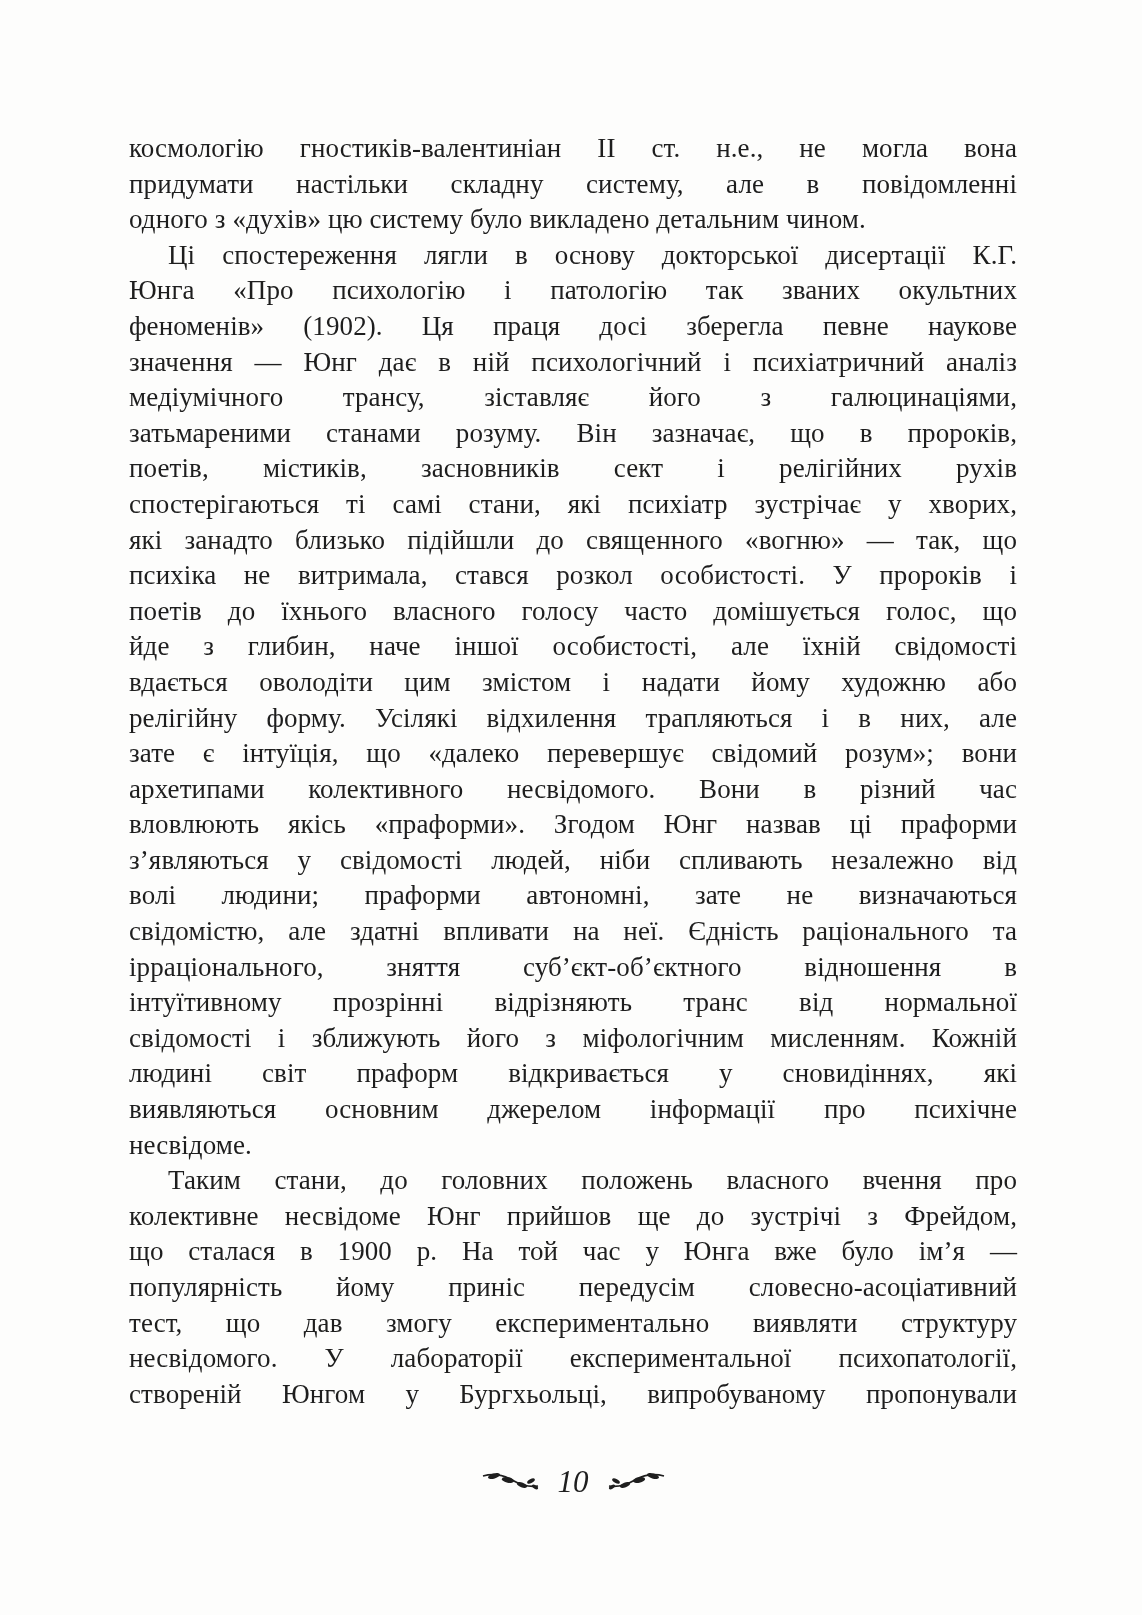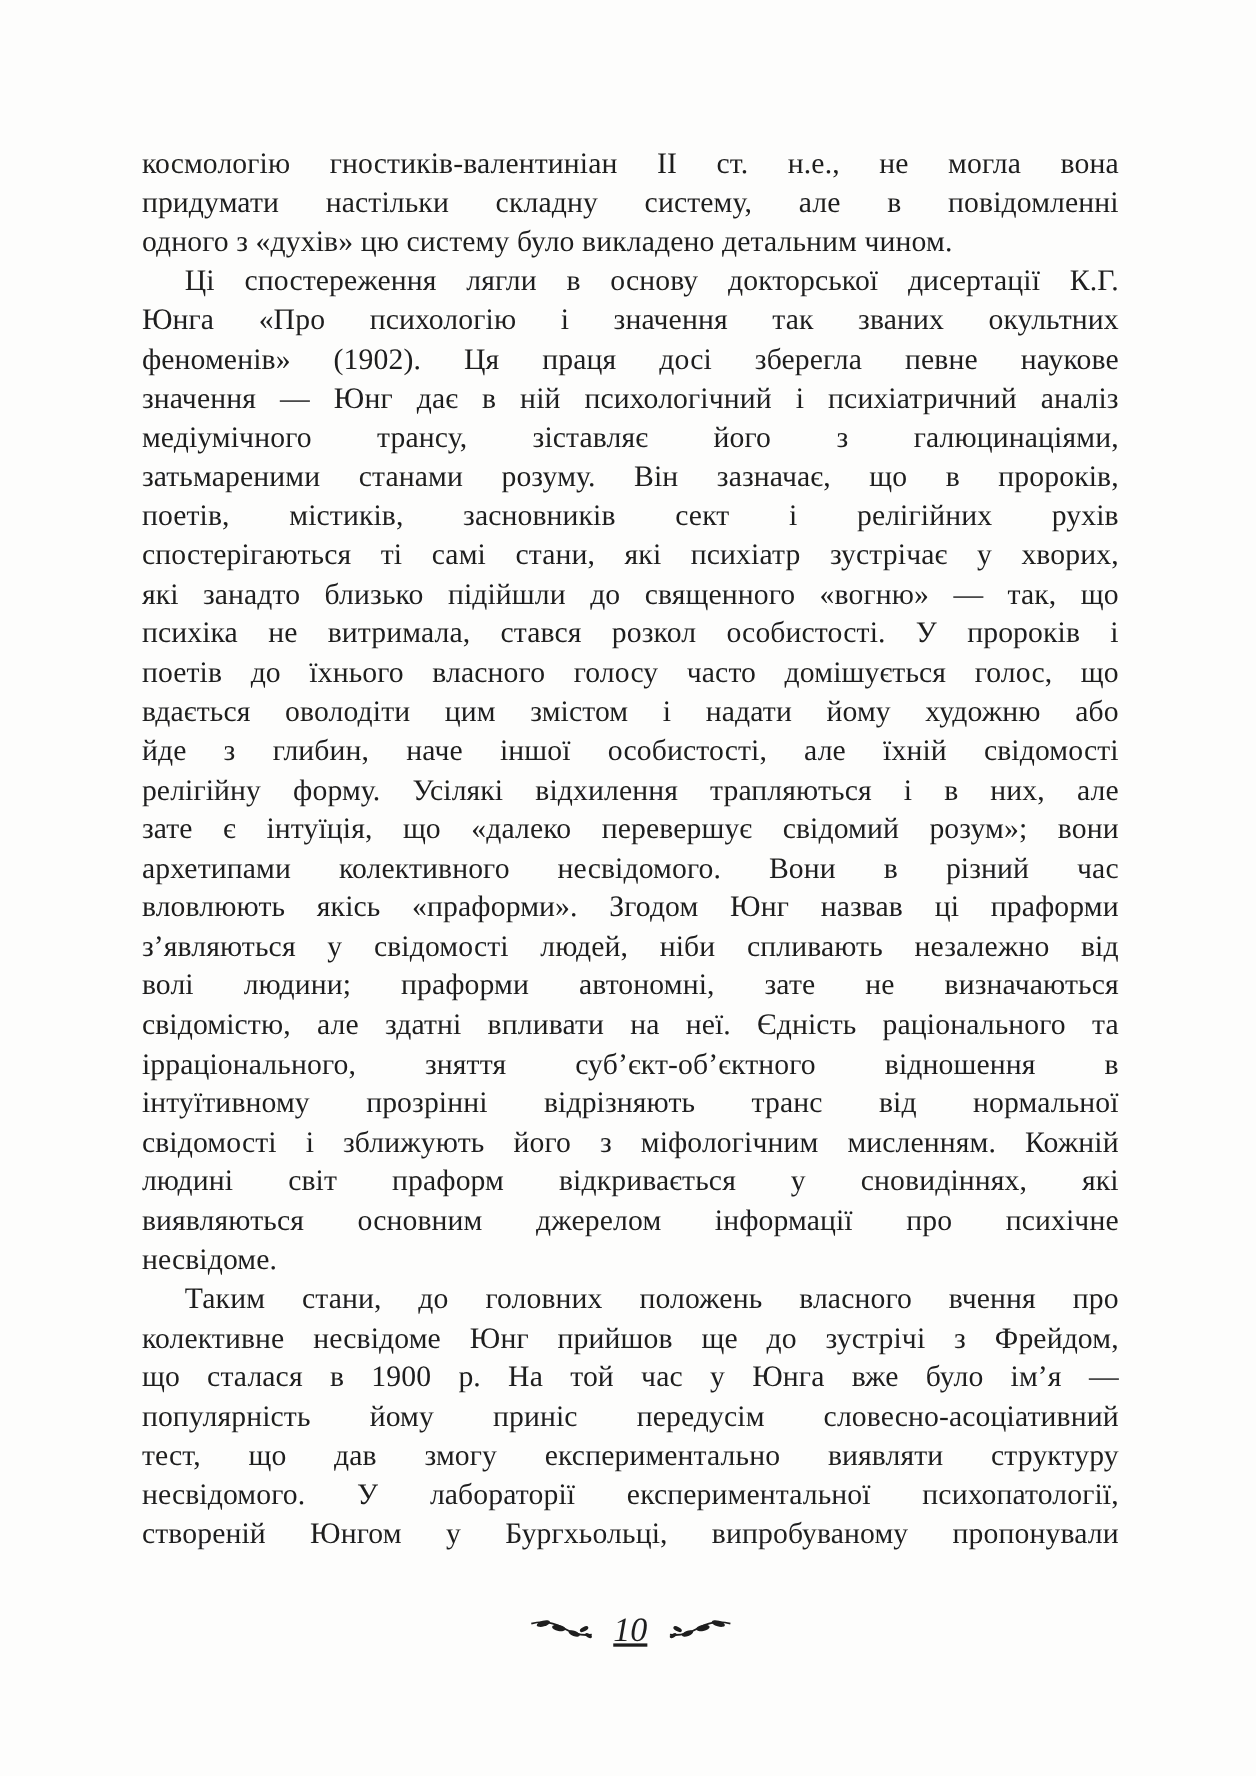--- a/index.html
+++ b/index.html
@@ -35,21 +35,20 @@
   .line.indent { text-indent: 39px; }
   .footer {
     position: absolute;
     left: 129px;
     top: 1466px;
     width: 888px;
     display: flex;
     align-items: center;
     justify-content: center;
     gap: 16px;
-    text-decoration: underline;
   }
   .page-number {
     font-style: italic;
     font-size: 31px;
     color: #1e1e1e;
     line-height: 1;
     padding: 0 2px;
   }
   .flourish { display: block; }
   .flourish.right { transform: scaleX(-1); }
@@ -60,32 +59,32 @@
 <div class="page">
 
   <main class="text-block" id="text-block">
       <div class="paragraph">
         <div class="line">космологію гностиків-валентиніан II ст. н.е., не могла вона</div>
         <div class="line">придумати настільки складну систему, але в повідомленні</div>
         <div class="line last">одного з «духів» цю систему було викладено детальним чином.</div>
       </div>
       <div class="paragraph">
         <div class="line indent">Ці спостереження лягли в основу докторської дисертації К.Г.</div>
-        <div class="line">Юнга «Про психологію і значення так званих окультних</div>
+        <div class="line">Юнга «Про психологію і патологію так званих окультних</div>
         <div class="line">феноменів» (1902). Ця праця досі зберегла певне наукове</div>
         <div class="line">значення — Юнг дає в ній психологічний і психіатричний аналіз</div>
         <div class="line">медіумічного трансу, зіставляє його з галюцинаціями,</div>
         <div class="line">затьмареними станами розуму. Він зазначає, що в пророків,</div>
         <div class="line">поетів, містиків, засновників сект і релігійних рухів</div>
         <div class="line">спостерігаються ті самі стани, які психіатр зустрічає у хворих,</div>
         <div class="line">які занадто близько підійшли до священного «вогню» — так, що</div>
         <div class="line">психіка не витримала, стався розкол особистості. У пророків і</div>
         <div class="line">поетів до їхнього власного голосу часто домішується голос, що</div>
+        <div class="line">йде з глибин, наче іншої особистості, але їхній свідомості</div>
         <div class="line">вдається оволодіти цим змістом і надати йому художню або</div>
-        <div class="line">йде з глибин, наче іншої особистості, але їхній свідомості</div>
         <div class="line">релігійну форму. Усілякі відхилення трапляються і в них, але</div>
         <div class="line">зате є інтуїція, що «далеко перевершує свідомий розум»; вони</div>
         <div class="line">архетипами колективного несвідомого. Вони в різний час</div>
         <div class="line">вловлюють якісь «праформи». Згодом Юнг назвав ці праформи</div>
         <div class="line">з’являються у свідомості людей, ніби спливають незалежно від</div>
         <div class="line">волі людини; праформи автономні, зате не визначаються</div>
         <div class="line">свідомістю, але здатні впливати на неї. Єдність раціонального та</div>
         <div class="line">ірраціонального, зняття суб’єкт-об’єктного відношення в</div>
         <div class="line">інтуїтивному прозрінні відрізняють транс від нормальної</div>
         <div class="line">свідомості і зближують його з міфологічним мисленням. Кожній</div>

